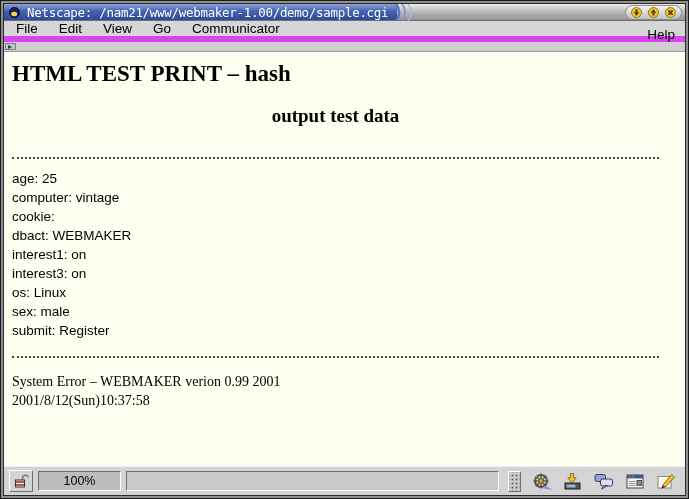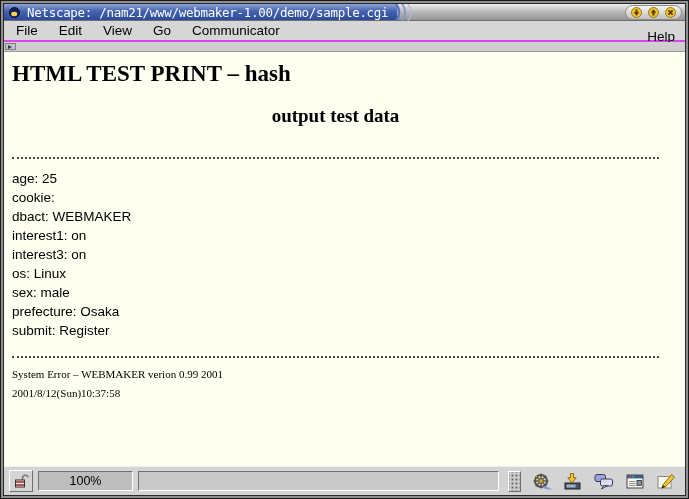--- a/index.html
+++ b/index.html
@@ -57,21 +57,21 @@
   }
   .win-btn {
     width:15px; height:11px; padding:0; border:none;
     background:transparent; display:flex; align-items:center; justify-content:center;
   }
 
   
   .menubar {
     height:21px; flex:0 0 21px;
     background:#d6d6d6;
-    border-bottom:2px solid #d946ef;
+    border-bottom:6px solid #d946ef;
     display:flex; align-items:center;
     font-size:13.5px; color:#000;
     padding:0 10px 0 12px;
   }
   .menu-items { display:flex; gap:21px; }
   .menu-item { cursor:default; }
   .menu-help { margin-left:auto;margin-top:12px; }
 
   
   .toolbar-strip {
@@ -114,41 +114,41 @@
   }
   .dotted-rule {
     border:none;
     border-top:2px dotted #444;
     margin:0 26px 0 0;
   }
   .rule-1 { margin-top:30px; }
   .rule-2 { margin-top:16px; }
   .form-lines { margin-top:10px; font-size:13.5px; line-height:19px; }
   .footer-block {
-    margin-top:7px;
+    margin-top:14px;
     font-family:"Liberation Serif", serif;
-    font-size:11px; line-height:19px;
+    font-size:14px; line-height:19px;
   }
 
   
   .statusbar {
     height:29px; flex:0 0 29px;
     background:#d4d4d4;
     border-top:1px solid #f0f0f0;
     display:flex; align-items:center;
     padding:0 5px; gap:5px;
   }
   .security-btn {
     width:24px; height:22px; padding:0;
     border:1px solid; border-color:#ffffff #707070 #707070 #ffffff;
     background:#d4d4d4;
     display:flex; align-items:center; justify-content:center;
   }
   .progress-box {
-    width:95px; height:20px;
+    width:83px; height:20px;
     border:1px solid; border-color:#707070 #ffffff #ffffff #707070;
     background:#bdbdbd;
     display:flex; align-items:center; justify-content:center;
     font-size:12.5px; color:#000;
   }
   .status-msg {
     flex:1 1 auto; height:20px;
     border:1px solid; border-color:#707070 #ffffff #ffffff #707070;
     background:#c9c9c9;
     margin-right:4px;
@@ -236,34 +236,34 @@
     <div class="content">
       <div class="page-h1">HTML TEST PRINT – hash</div>
       <div class="page-h2">output test data</div>
 
       <div class="dotted-rule rule-1"></div>
 
       <div class="form-lines">
 
           <div>age: 25</div>
 
+          <div>computer: vintage</div>
 
           <div>cookie:</div>
 
           <div>dbact: WEBMAKER</div>
 
           <div>interest1: on</div>
 
           <div>interest3: on</div>
 
           <div>os: Linux</div>
 
           <div>sex: male</div>
 
-          <div>prefecture: Osaka</div>
 
           <div>submit: Register</div>
         </div>
 
       <div class="dotted-rule rule-2"></div>
 
       <div class="footer-block">
         <div>System Error – WEBMAKER verion 0.99 2001</div>
         <div>2001/8/12(Sun)10:37:58</div>
       </div>

